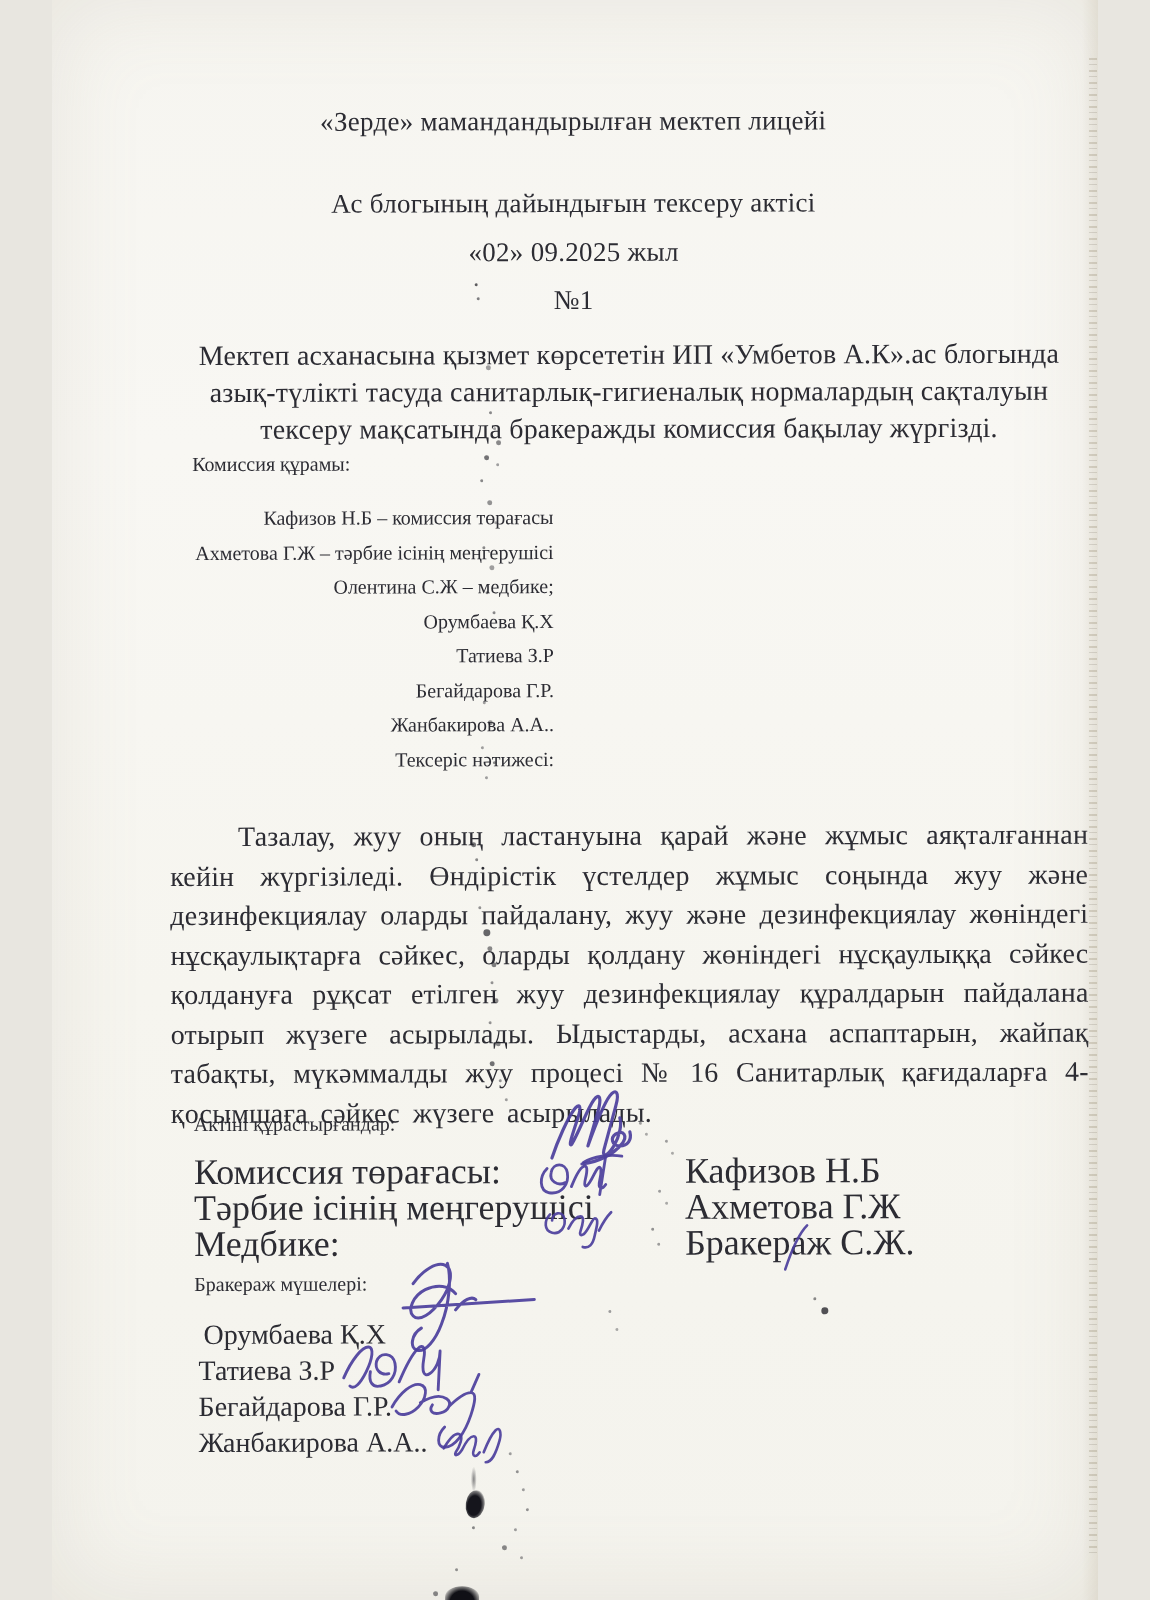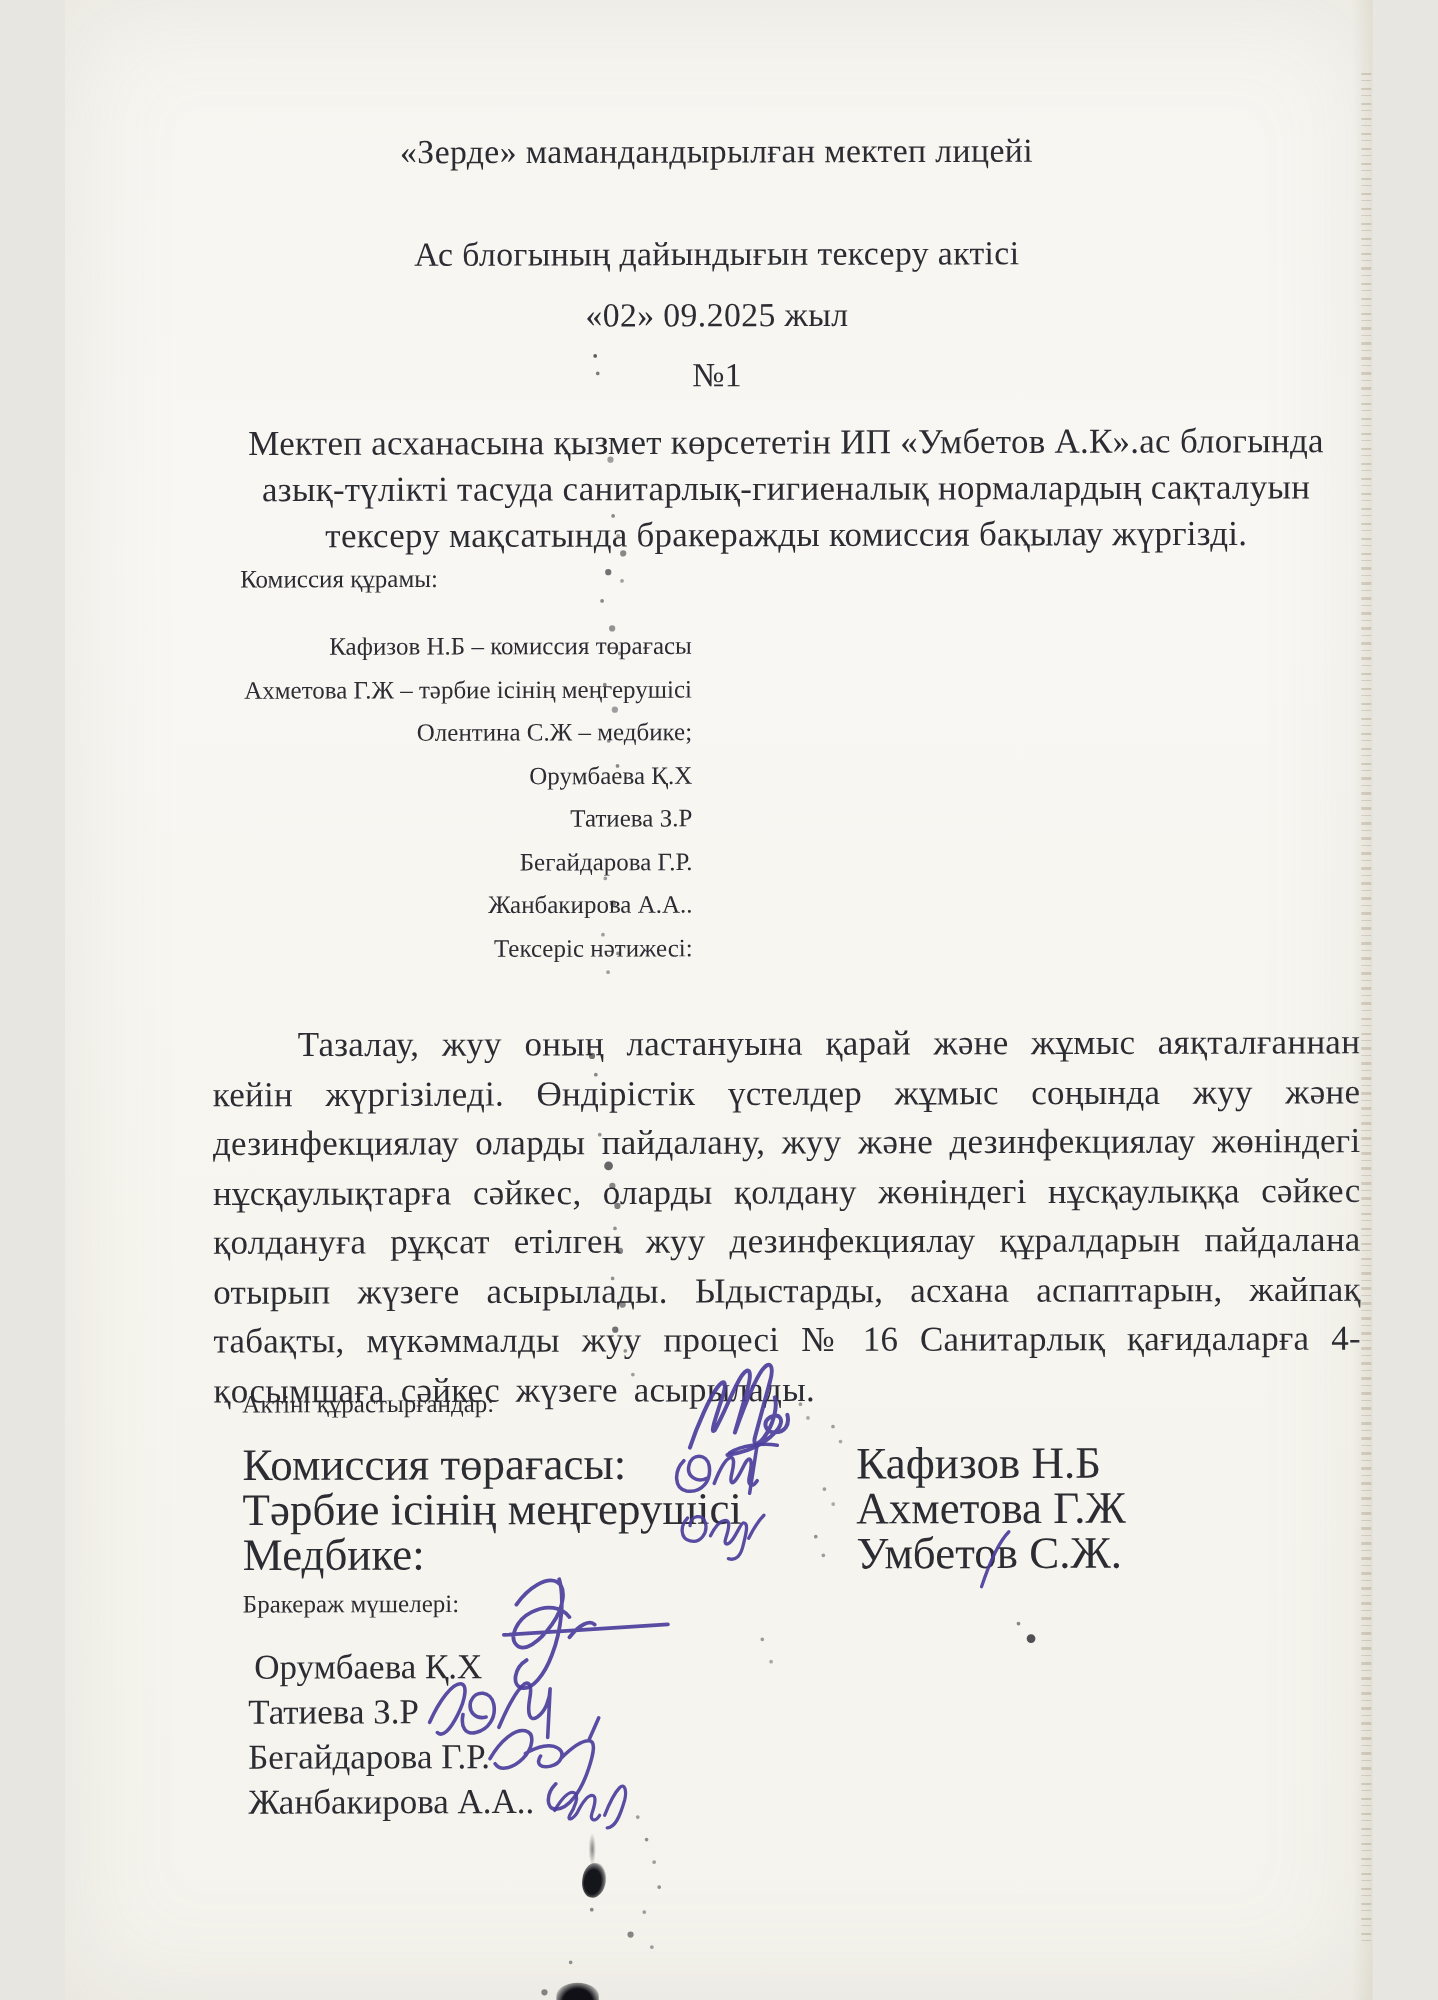--- a/index.html
+++ b/index.html
@@ -130,21 +130,21 @@
 
     <div class="result">Тазалау, жуу оның ластануына қарай және жұмыс аяқталғаннан кейін жүргізіледі. Өндірістік үстелдер жұмыс соңында жуу және дезинфекциялау оларды пайдалану, жуу және дезинфекциялау жөніндегі нұсқаулықтарға сәйкес, оларды қолдану жөніндегі нұсқаулыққа сәйкес қолдануға рұқсат етілген жуу дезинфекциялау құралдарын пайдалана отырып жүзеге асырылады. Ыдыстарды, асхана аспаптарын, жайпақ табақты, мүкәммалды жуу процесі № 16 Санитарлық қағидаларға 4-қосымшаға сәйкес жүзеге асырылады.</div>
 
     <div class="section-label lbl-authors">Актіні құрастырғандар:</div>
 
     <div class="sig-row-role r0">Комиссия төрағасы:</div>
     <div class="sig-row-name r0">Кафизов Н.Б</div>
     <div class="sig-row-role r1">Тәрбие ісінің меңгерушісі</div>
     <div class="sig-row-name r1">Ахметова Г.Ж</div>
     <div class="sig-row-role r2">Медбике:</div>
-    <div class="sig-row-name r2">Умбетов С.Ж.</div>
+    <div class="sig-row-name r2">Бракераж С.Ж.</div>
 
     <div class="section-label lbl-brakerage">Бракераж мүшелері:</div>
 
     <div class="bmember b0">Орумбаева Қ.Х</div>
     <div class="bmember b1">Татиева З.Р</div>
     <div class="bmember b2">Бегайдарова Г.Р.</div>
     <div class="bmember b3">Жанбакирова А.А..</div>
 
     <div class="sig" style="left:485px;top:1080px;">
       <svg width="120" height="95" viewBox="0 0 120 95">

